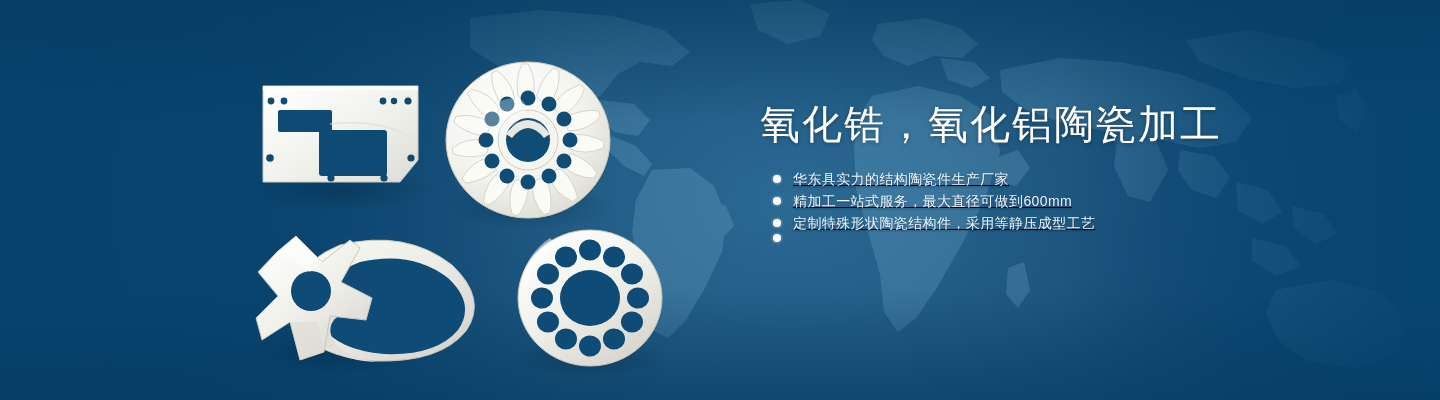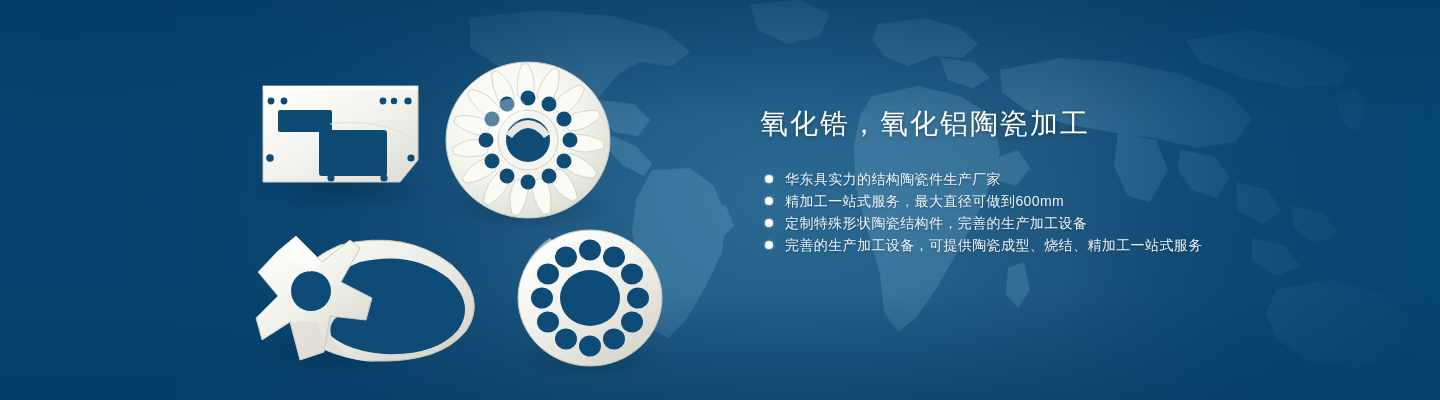--- a/index.html
+++ b/index.html
@@ -44,29 +44,29 @@
   
   .parts{position:absolute;left:0;top:0;width:720px;height:400px;}
   .parts svg{display:block;}
 
   
   .copy{
     position:absolute;left:760px;top:104px;width:620px;
   }
   .headline{
     color:#ffffff;
-    font-size:28px;
+    font-size:40px;
     line-height:40px;
     letter-spacing:2px;
     font-weight:400;
     margin:0 0 24px 0;
     text-shadow:0 1px 4px rgba(0,0,0,0.35);
     white-space:nowrap;
   }
-  .bullets{list-style:none;margin:5px;padding:0;}
+  .bullets{list-style:none;margin:13px;padding:0;text-decoration:underline;}
   .bullets li{
     display:flex;align-items:center;
     color:#eef5fb;
     font-size:14px;
     line-height:22px;
     letter-spacing:0.4px;
     text-shadow:0 1px 2px rgba(0,0,0,0.3);
     white-space:nowrap;
   }
   .dot{
@@ -276,22 +276,21 @@
       <li>
         <span class="dot"></span>
         <span>华东具实力的结构陶瓷件生产厂家</span>
       </li>
       <li>
         <span class="dot"></span>
         <span>精加工一站式服务，最大直径可做到600mm</span>
       </li>
       <li>
         <span class="dot"></span>
-        <span>定制特殊形状陶瓷结构件，完善的生产加工设备</span>
-      </li>
-      <li>
-        <span class="dot"></span>
-        <span>完善的生产加工设备，可提供陶瓷成型、烧结、精加工一站式服务</span>
+        <span>定制特殊形状陶瓷结构件，采用等静压成型工艺</span>
+      </li>
+      <li>
+        <span class="dot"></span>
       </li>
     </ul>
   </div>
 
 </div>
 
 </body></html>

